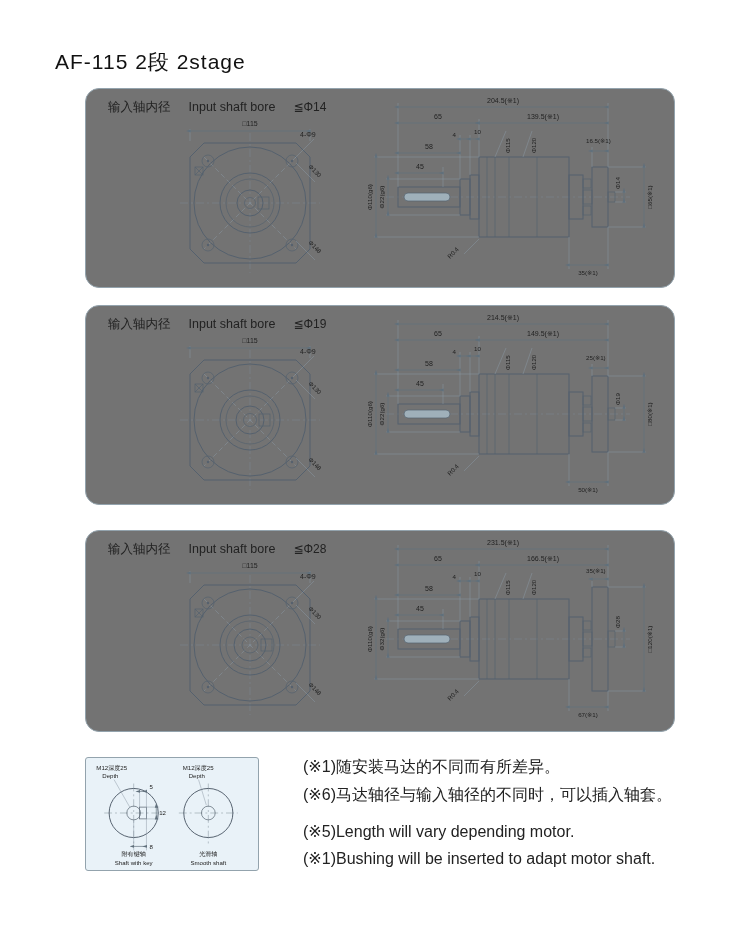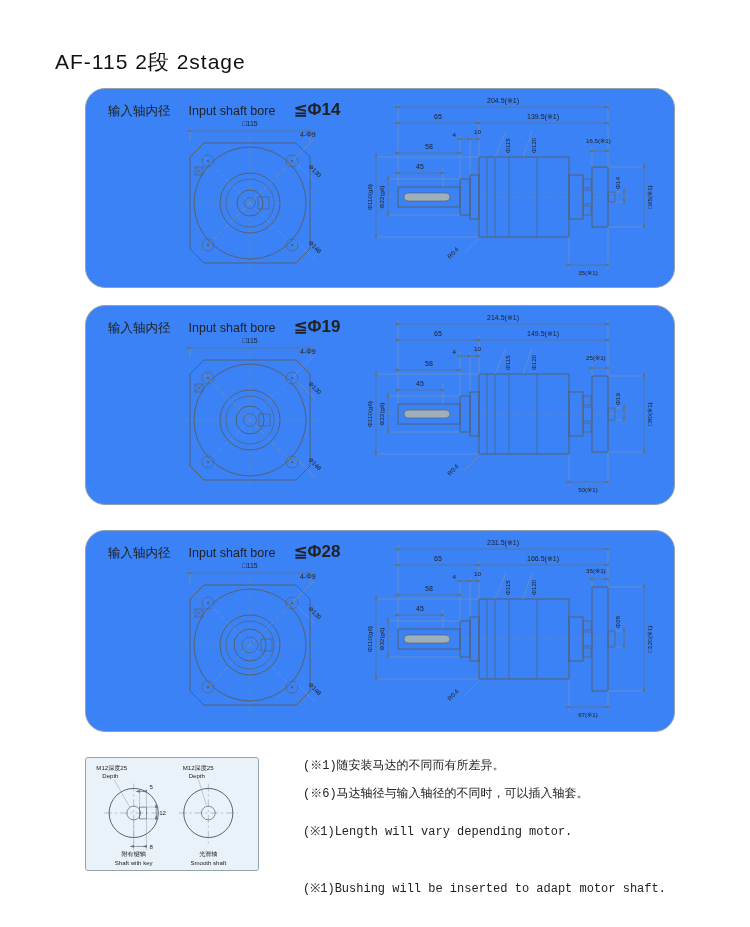--- a/index.html
+++ b/index.html
@@ -6,37 +6,37 @@
   body{
     width:750px;height:927px;position:relative;background:#ffffff;
     font-family:"Liberation Sans","DejaVu Sans",sans-serif;color:#222;
   }
   .page-title{
     position:absolute;left:55px;top:48px;font-size:21px;font-weight:normal;
     color:#111;letter-spacing:1px;
   }
   .panel{
     position:absolute;left:85px;width:588px;height:198px;
-    background:#3b82f6;border:1px solid #93a3ad;border-radius:20px;
+    background:#737373;border:1px solid #93a3ad;border-radius:14px;
   }
   #panel1{top:88px;} #panel2{top:305px;} #panel3{top:530px;height:200px;}
   .panel-header{
     position:absolute;left:22px;top:10px;font-size:12.5px;color:#222;
     display:flex;gap:18px;align-items:baseline;white-space:nowrap;
   }
-  .panel-header .limit{font-size:17px;font-weight:bold;}
+  .panel-header .limit{font-size:12px;}
   .front-svg{position:absolute;left:76px;top:22px;}
   .side-svg{position:absolute;left:268px;top:4px;}
   .shaft-panel{
     position:absolute;left:85px;top:757px;width:172px;height:112px;
     background:#e9f2f8;border:1px solid #93a3ad;border-radius:3px;
   }
   .notes{position:absolute;left:303px;top:752px;width:380px;}
-  .note-line{position:absolute;left:0;font-size:12px;color:#222;white-space:nowrap;font-family:Liberation Mono, monospace;}
-  .n1{top:5px;} .n2{top:33px;} .n3{top:70px;} .n4{top:97px;margin-top:30px;}
+  .note-line{position:absolute;left:0;font-size:16px;color:#222;white-space:nowrap;}
+  .n1{top:5px;} .n2{top:33px;} .n3{top:70px;} .n4{top:97px;}
   svg{overflow:visible;}
   svg .shape{stroke:#55616e;stroke-width:1;fill:none;}
   svg .thin{stroke:#55616e;stroke-width:0.7;fill:none;}
   svg .dim{stroke:#60707c;stroke-width:0.7;fill:none;}
   svg .ext{stroke:#8b99a4;stroke-width:0.5;fill:none;}
   svg .cl{stroke:#7d8b96;stroke-width:0.5;fill:none;stroke-dasharray:8 3 2 3;}
   svg .dash{stroke:#8b99a4;stroke-width:0.5;fill:none;stroke-dasharray:5 3;}
   svg text{font-size:7px;fill:#222;font-family:"Liberation Sans","DejaVu Sans",sans-serif;}
   svg text.sm{font-size:6.2px;}
   svg .key{fill:#9fb0ba;stroke:#55616e;stroke-width:0.7;}
@@ -446,15 +446,15 @@
     <text class="sm" x="48" y="100" text-anchor="middle">附有键轴</text>
     <text class="sm" x="48" y="109" text-anchor="middle">Shaft with key</text>
     <text class="sm" x="124" y="100" text-anchor="middle">光滑轴</text>
     <text class="sm" x="124" y="109" text-anchor="middle">Smooth shaft</text>
   </svg>
 </div>
 
 <div class="notes">
   <div class="note-line n1">(※1)随安装马达的不同而有所差异。</div>
   <div class="note-line n2">(※6)马达轴径与输入轴径的不同时，可以插入轴套。</div>
-  <div class="note-line n3">(※1)Length will vary depending motor.</div>
+  <div class="note-line n3">(※5)Length will vary depending motor.</div>
   <div class="note-line n4">(※1)Bushing will be inserted to adapt motor shaft.</div>
 </div>
 
 </body></html>

